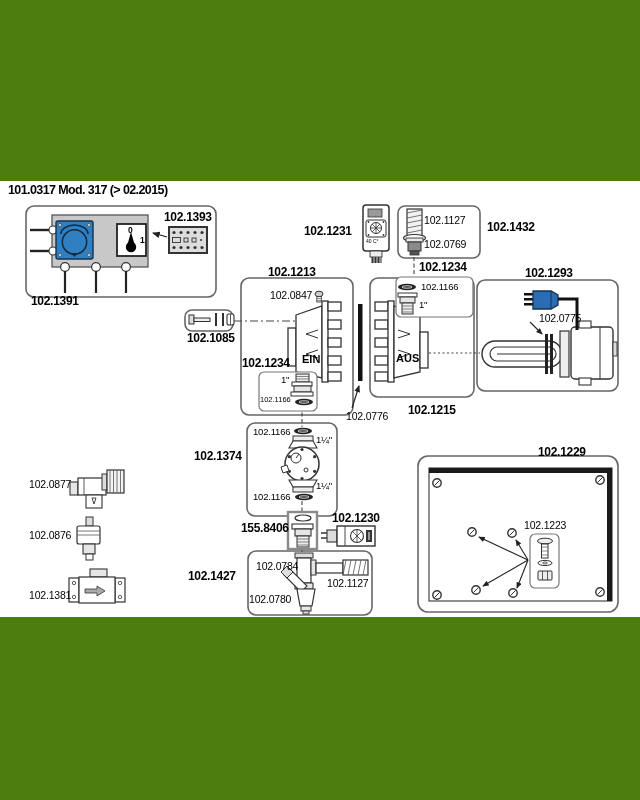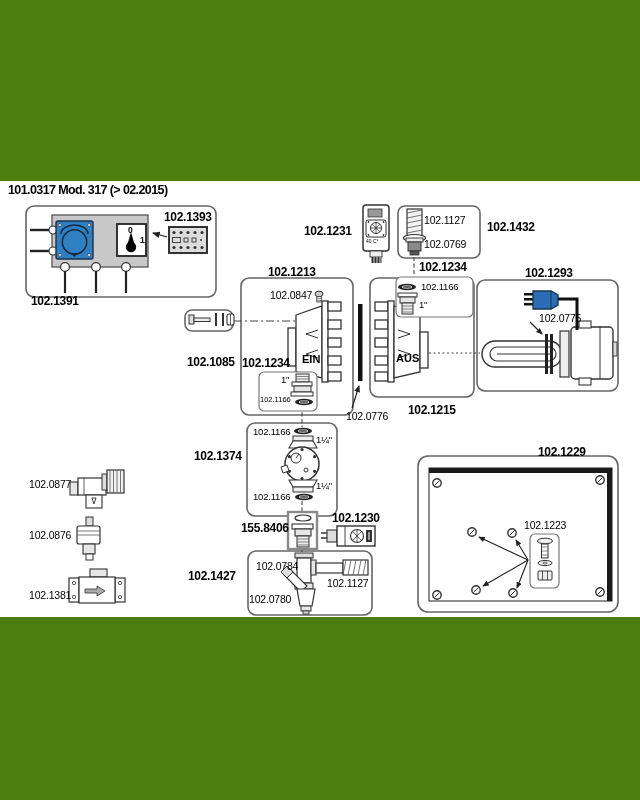--- a/index.html
+++ b/index.html
@@ -360,21 +360,21 @@
   <div class="lbl-sm" style="left:424px;top:215px;">102.1127</div>
   <div class="lbl-sm" style="left:424px;top:239px;">102.0769</div>
 
   <div class="lbl" style="left:268px;top:266px;">102.1213</div>
   <div class="lbl-sm" style="left:270px;top:290px;">102.0847</div>
   <div class="dir" style="left:302px;top:353px;">EIN</div>
   <div class="lbl" style="left:242px;top:357px;">102.1234</div>
   <div class="lbl-s9" style="left:281px;top:375px;">1"</div>
   <div class="lbl-xs" style="left:260px;top:396px;">102.1166</div>
 
-  <div class="lbl" style="left:187px;top:356px;">102.1085</div>
+  <div class="lbl" style="left:187px;top:332px;">102.1085</div>
   <div class="lbl-sm" style="left:346px;top:411px;">102.0776</div>
 
   <div class="lbl" style="left:408px;top:404px;">102.1215</div>
   <div class="dir" style="left:396px;top:352px;">AUS</div>
   <div class="lbl" style="left:419px;top:261px;">102.1234</div>
   <div class="lbl-s9" style="left:421px;top:282px;">102.1166</div>
   <div class="lbl-s9" style="left:419px;top:300px;">1"</div>
 
   <div class="lbl" style="left:525px;top:267px;">102.1293</div>
   <div class="lbl-sm" style="left:517px;top:313px;margin-left:22px;">102.0775</div>

